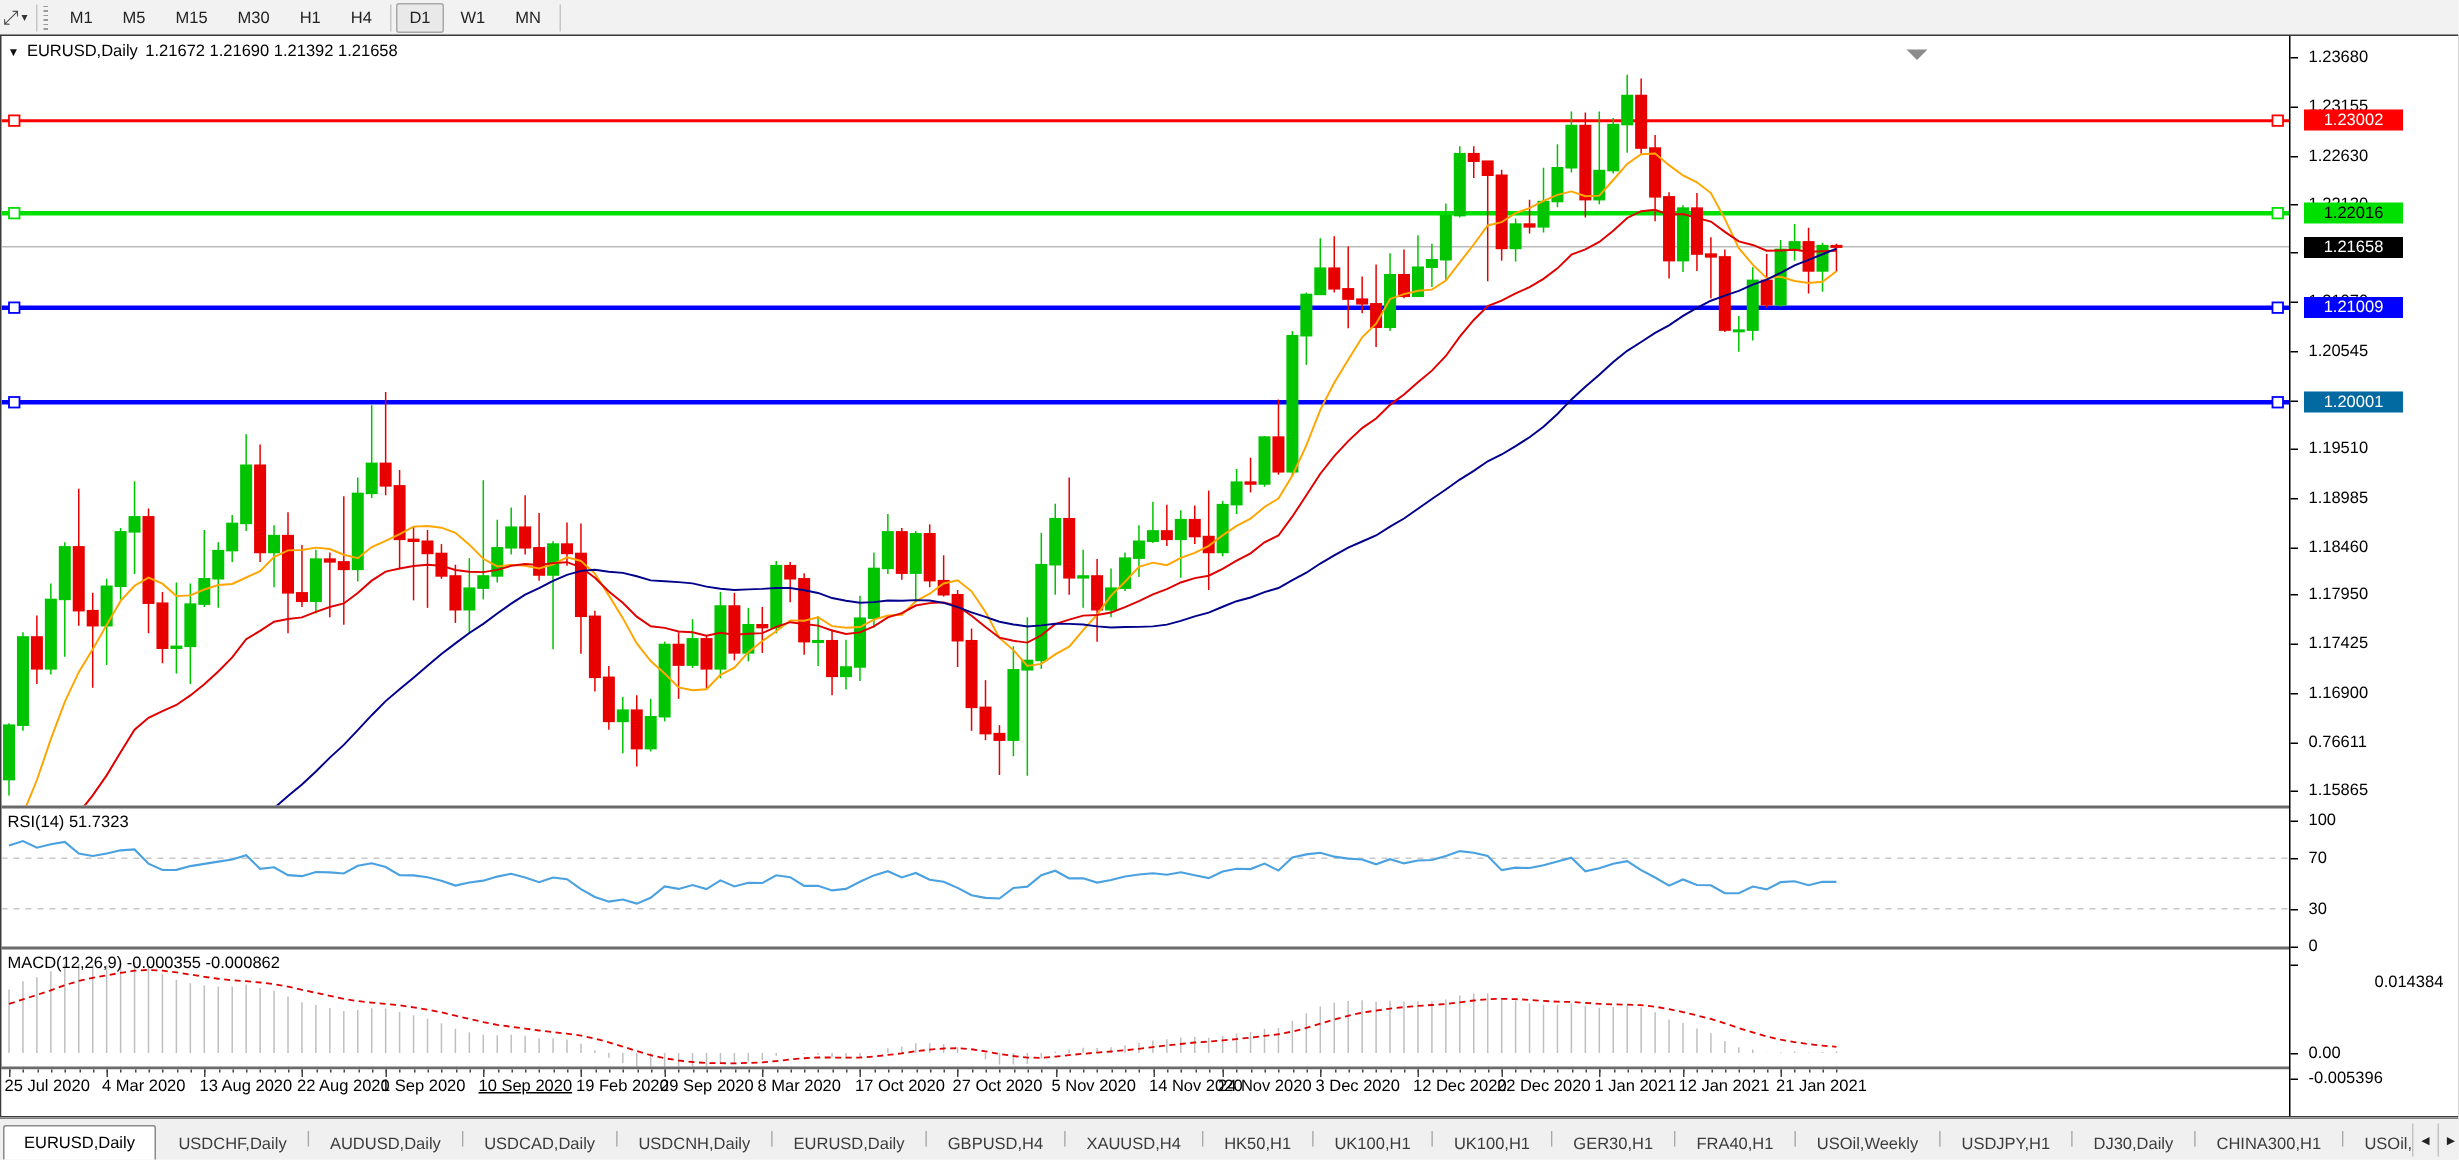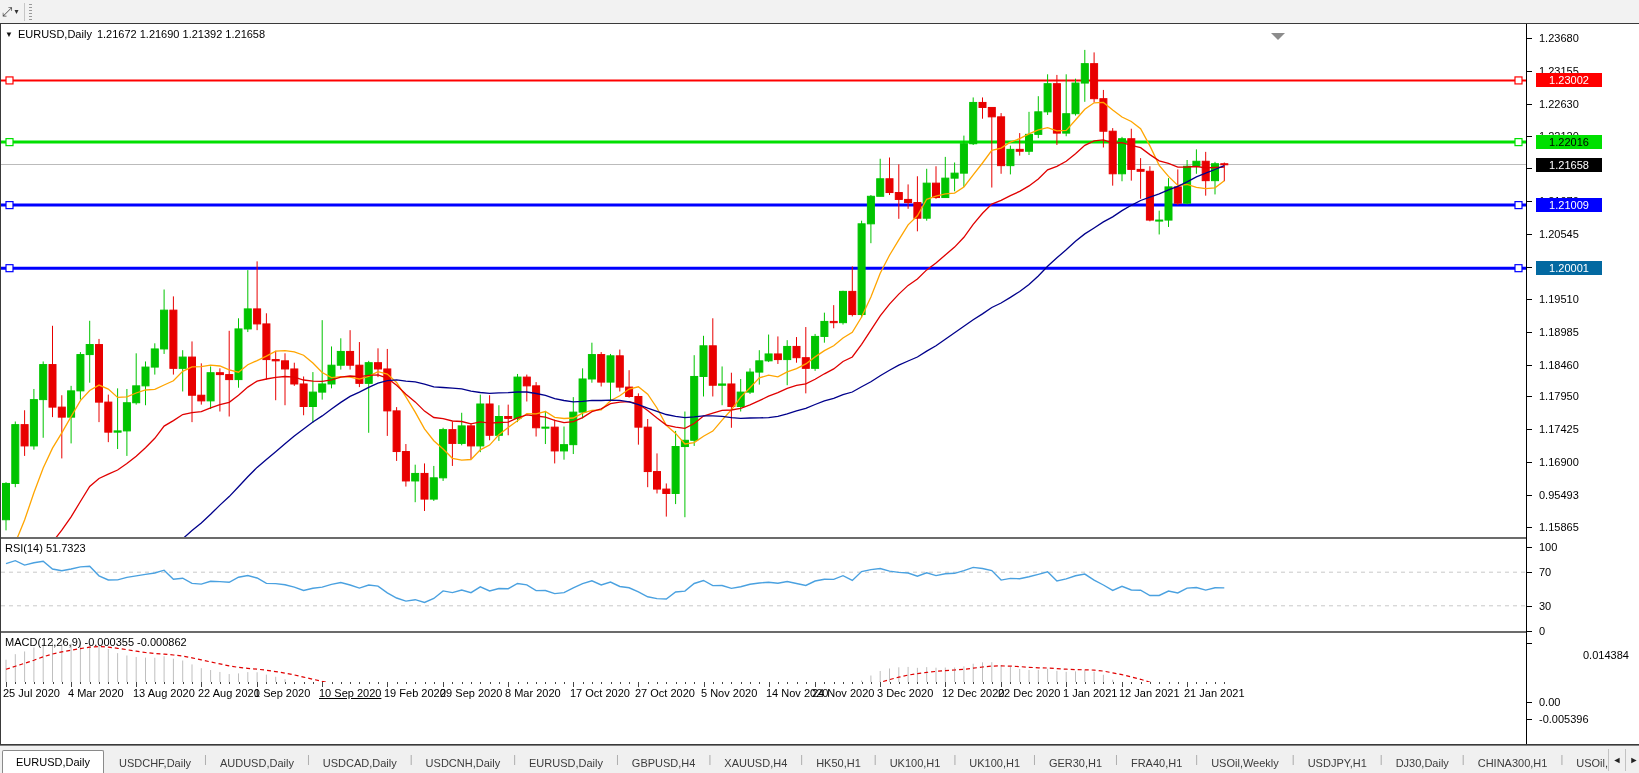--- a/index.html
+++ b/index.html
@@ -23,21 +23,21 @@
   #main-svg{top:0;}
   .pane-sep{position:absolute;left:0;width:1637px;height:2px;background:#6b6b6b;}
   #pane-title{position:absolute;left:4px;top:4px;display:flex;align-items:center;gap:5px;z-index:5;}
   #pane-title .collapse{font-size:8px;color:#111;}
   .pane-label{position:absolute;left:4px;z-index:5;color:#000;}
   
   #price-axis{position:absolute;top:0;left:1525px;width:112px;height:720px;border-left:1px solid #000;background:#fff;z-index:4;}
   .ax-tick{position:absolute;left:0;width:5px;height:1px;background:#000;}
   .ax-label{position:absolute;left:12px;height:14px;line-height:14px;white-space:nowrap;}
   .line-badge{position:absolute;left:9px;width:66px;height:14px;line-height:14px;text-align:center;z-index:6;}
-  #x-axis{position:absolute;left:0;top:658px;width:1525px;height:48px;background:#fff;z-index:3;}
+  #x-axis{position:absolute;left:0;top:689px;width:1525px;height:31px;background:#fff;z-index:3;}
   .x-tick{position:absolute;top:0;width:1px;background:#444;}
   .x-label{position:absolute;top:5px;white-space:nowrap;}
   
   #tabbar{position:absolute;left:0;top:745px;width:1639px;height:28px;background:#f0f0f0;border-top:1px solid #7e7e7e;display:flex;align-items:flex-end;overflow:hidden;}
   .tab{height:21px;line-height:21px;padding:0 13px;color:#3c3c3c;white-space:nowrap;cursor:default;}
   .tab.active{background:#fff;border:1px solid #8a8a8a;border-bottom:none;height:23px;line-height:23px;color:#000;margin:0 2px;border-radius:2px 2px 0 0;}
   .tab.partial{max-width:46px;overflow:hidden;padding-right:0;}
   .tab-div{color:#a7a7a7;align-self:center;padding-bottom:2px;}
   .tab-scroll{width:16px;height:22px;display:flex;align-items:center;justify-content:center;color:#222;font-size:9px;border-left:1px solid #c2c2c2;cursor:default;flex:none;}
   #tab-scrolls{margin-left:auto;display:flex;height:100%;align-items:center;background:#f0f0f0;}
@@ -45,20 +45,33 @@
 </head>
 <body>
 
 <div id="toolbar">
   <div class="tool-icon-box">
     <span class="tool-glyph">⤢</span>
     <span class="caret">▾</span>
   </div>
   <div class="tb-sep"></div>
   <div class="grip"></div>
+  <div id="tf-buttons" style="display:flex;align-items:center;">
+      <div class="tf-btn">M1</div>
+      <div class="tf-btn">M5</div>
+      <div class="tf-btn">M15</div>
+      <div class="tf-btn">M30</div>
+      <div class="tf-btn">H1</div>
+      <div class="tf-btn">H4</div>
+      <div class="tb-sep"></div>
+      <div class="tf-btn active">D1</div>
+      <div class="tf-btn">W1</div>
+      <div class="tf-btn">MN</div>
+      <div class="tb-sep"></div>
+    </div>
 </div>
 
 <div id="chart-window">
   <svg id="main-svg" width="1525" height="513">
       <line x1="0" y1="140.51195121951199" x2="1525" y2="140.51195121951199" stroke="#BBBBBB" stroke-width="1"></line>
       <g>
         <line x1="0" y1="56.43000000000028" x2="1525" y2="56.43000000000028" stroke="#FF0000" stroke-width="2"></line>
         <rect x="5" y="52.93000000000028" width="7" height="7" fill="#fff" stroke="#FF0000" stroke-width="1.2"></rect>
         <rect x="1514" y="52.93000000000028" width="7" height="7" fill="#fff" stroke="#FF0000" stroke-width="1.2"></rect>
       </g>
@@ -700,21 +713,21 @@
       <div class="ax-label" style="top: 301px;">1.18985</div>
       <div class="ax-tick" style="top: 341px;"></div>
       <div class="ax-label" style="top: 334px;">1.18460</div>
       <div class="ax-tick" style="top: 372px;"></div>
       <div class="ax-label" style="top: 365px;">1.17950</div>
       <div class="ax-tick" style="top: 405px;"></div>
       <div class="ax-label" style="top: 398px;">1.17425</div>
       <div class="ax-tick" style="top: 438px;"></div>
       <div class="ax-label" style="top: 431px;">1.16900</div>
       <div class="ax-tick" style="top: 471px;"></div>
-      <div class="ax-label" style="top: 464px;">0.95493</div>
+      <div class="ax-label" style="top: 464px;">0.76611</div>
       <div class="ax-tick" style="top: 503px;"></div>
       <div class="ax-label" style="top: 496px;">1.15865</div>
       <div class="line-badge" style="top: 49px; background: rgb(255, 0, 0); color: rgb(255, 255, 255);">1.23002</div>
       <div class="line-badge" style="top: 111px; background: rgb(0, 224, 0); color: rgb(0, 0, 0);">1.22016</div>
       <div class="line-badge" style="top: 174px; background: rgb(0, 0, 255); color: rgb(255, 255, 255);">1.21009</div>
       <div class="line-badge" style="top: 237px; background: #0369a1; color: rgb(255, 255, 255);">1.20001</div>
       <div class="line-badge" style="top: 134px; background: rgb(0, 0, 0); color: rgb(255, 255, 255);">1.21658</div>
       <div class="ax-tick" style="top: 523px;"></div>
       <div class="ax-label" style="top: 516px;">100</div>
       <div class="ax-tick" style="top: 548px;"></div>

